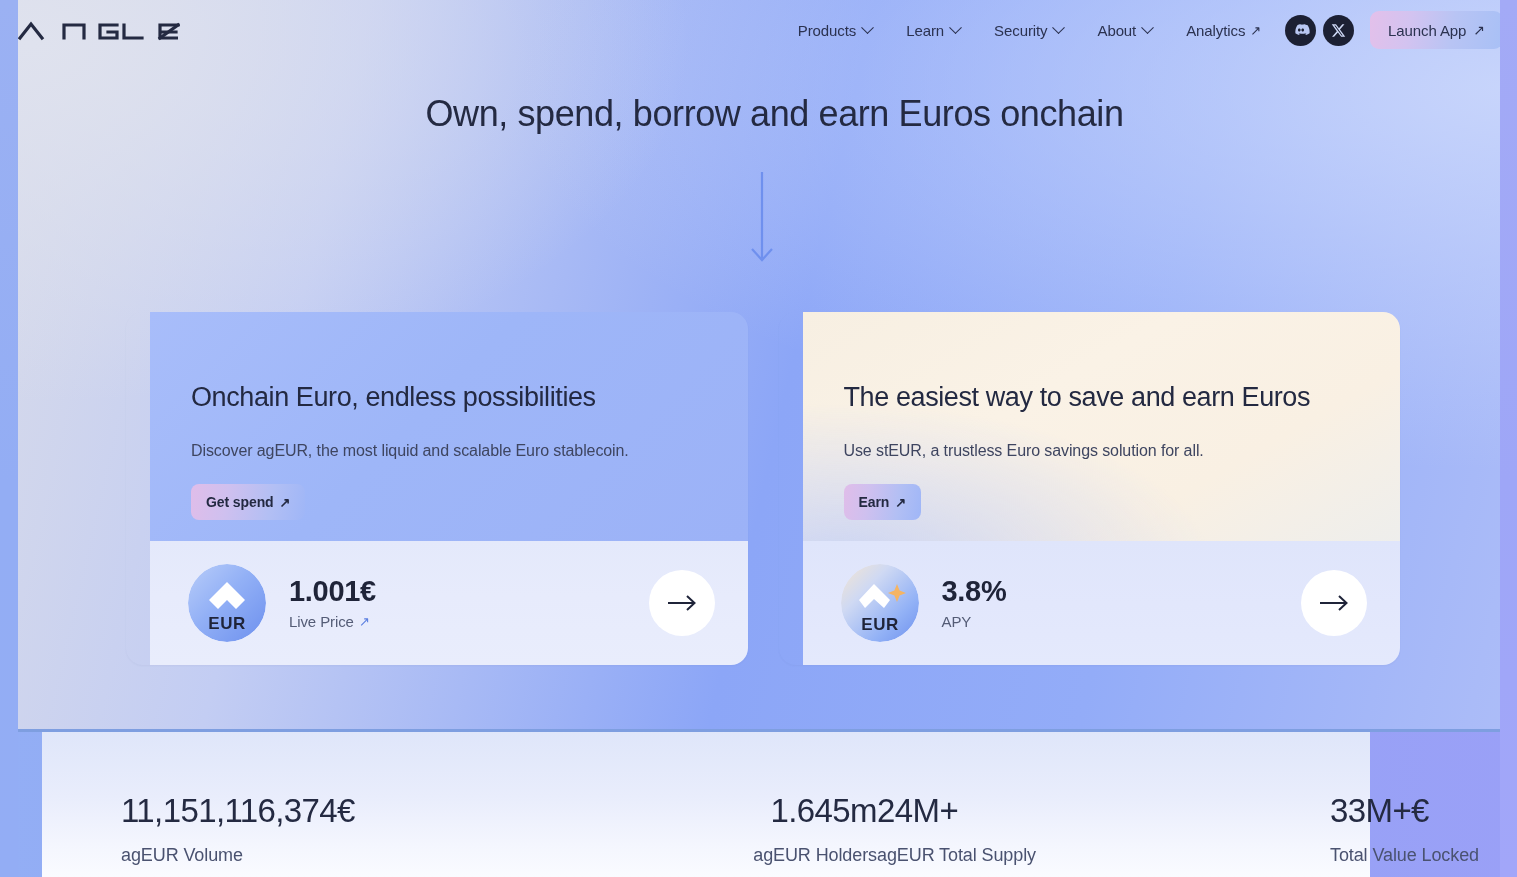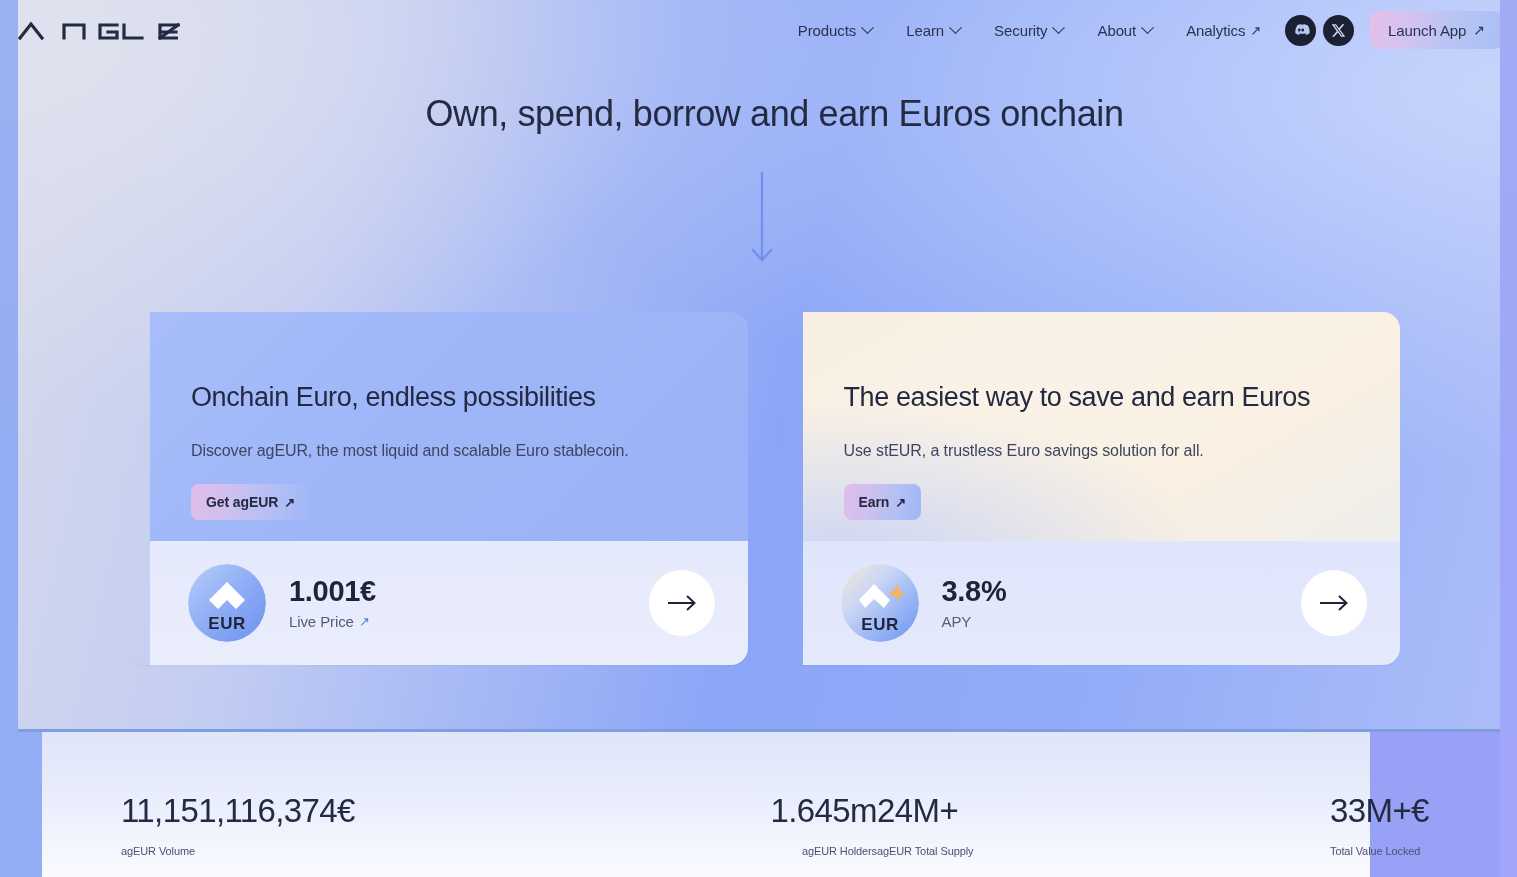--- a/index.html
+++ b/index.html
@@ -293,21 +293,21 @@
   .stat-col.last { width: auto; }
   .big-num {
     font-size: 33px;
     font-weight: 400;
     color: #242a42;
     letter-spacing: -0.6px;
     line-height: 1;
   }
   .big-label {
     margin-top: 18px;
-    font-size: 11px;
+    font-size: 18px;
     color: #4a5270;
     letter-spacing: -0.1px;
   }
 </style>
 </head>
 <body>
 
 <div id="page">
 
   <div class="hero">
@@ -381,21 +381,21 @@
       </svg>
     </div>
 
     <div class="cards">
 
       <div class="card card-left">
         <div class="card-body">
           <div class="card-h">Onchain Euro, endless possibilities</div>
           <div class="card-sub">Discover agEUR, the most liquid and scalable Euro stablecoin.</div>
           <div class="card-cta">
-            <span>Get agEUR</span>
+            <span>Get spend</span>
             <span class="ext">↗</span>
           </div>
         </div>
         <div class="card-footer">
           <div class="token-icon">
             <svg width="78" height="78" viewBox="0 0 78 78">
               <defs>
                 <linearGradient id="agg" x1="0" y1="0" x2="1" y2="1">
                   <stop offset="0%" stop-color="#b9cdf9"></stop>
                   <stop offset="45%" stop-color="#92b0f6"></stop>

